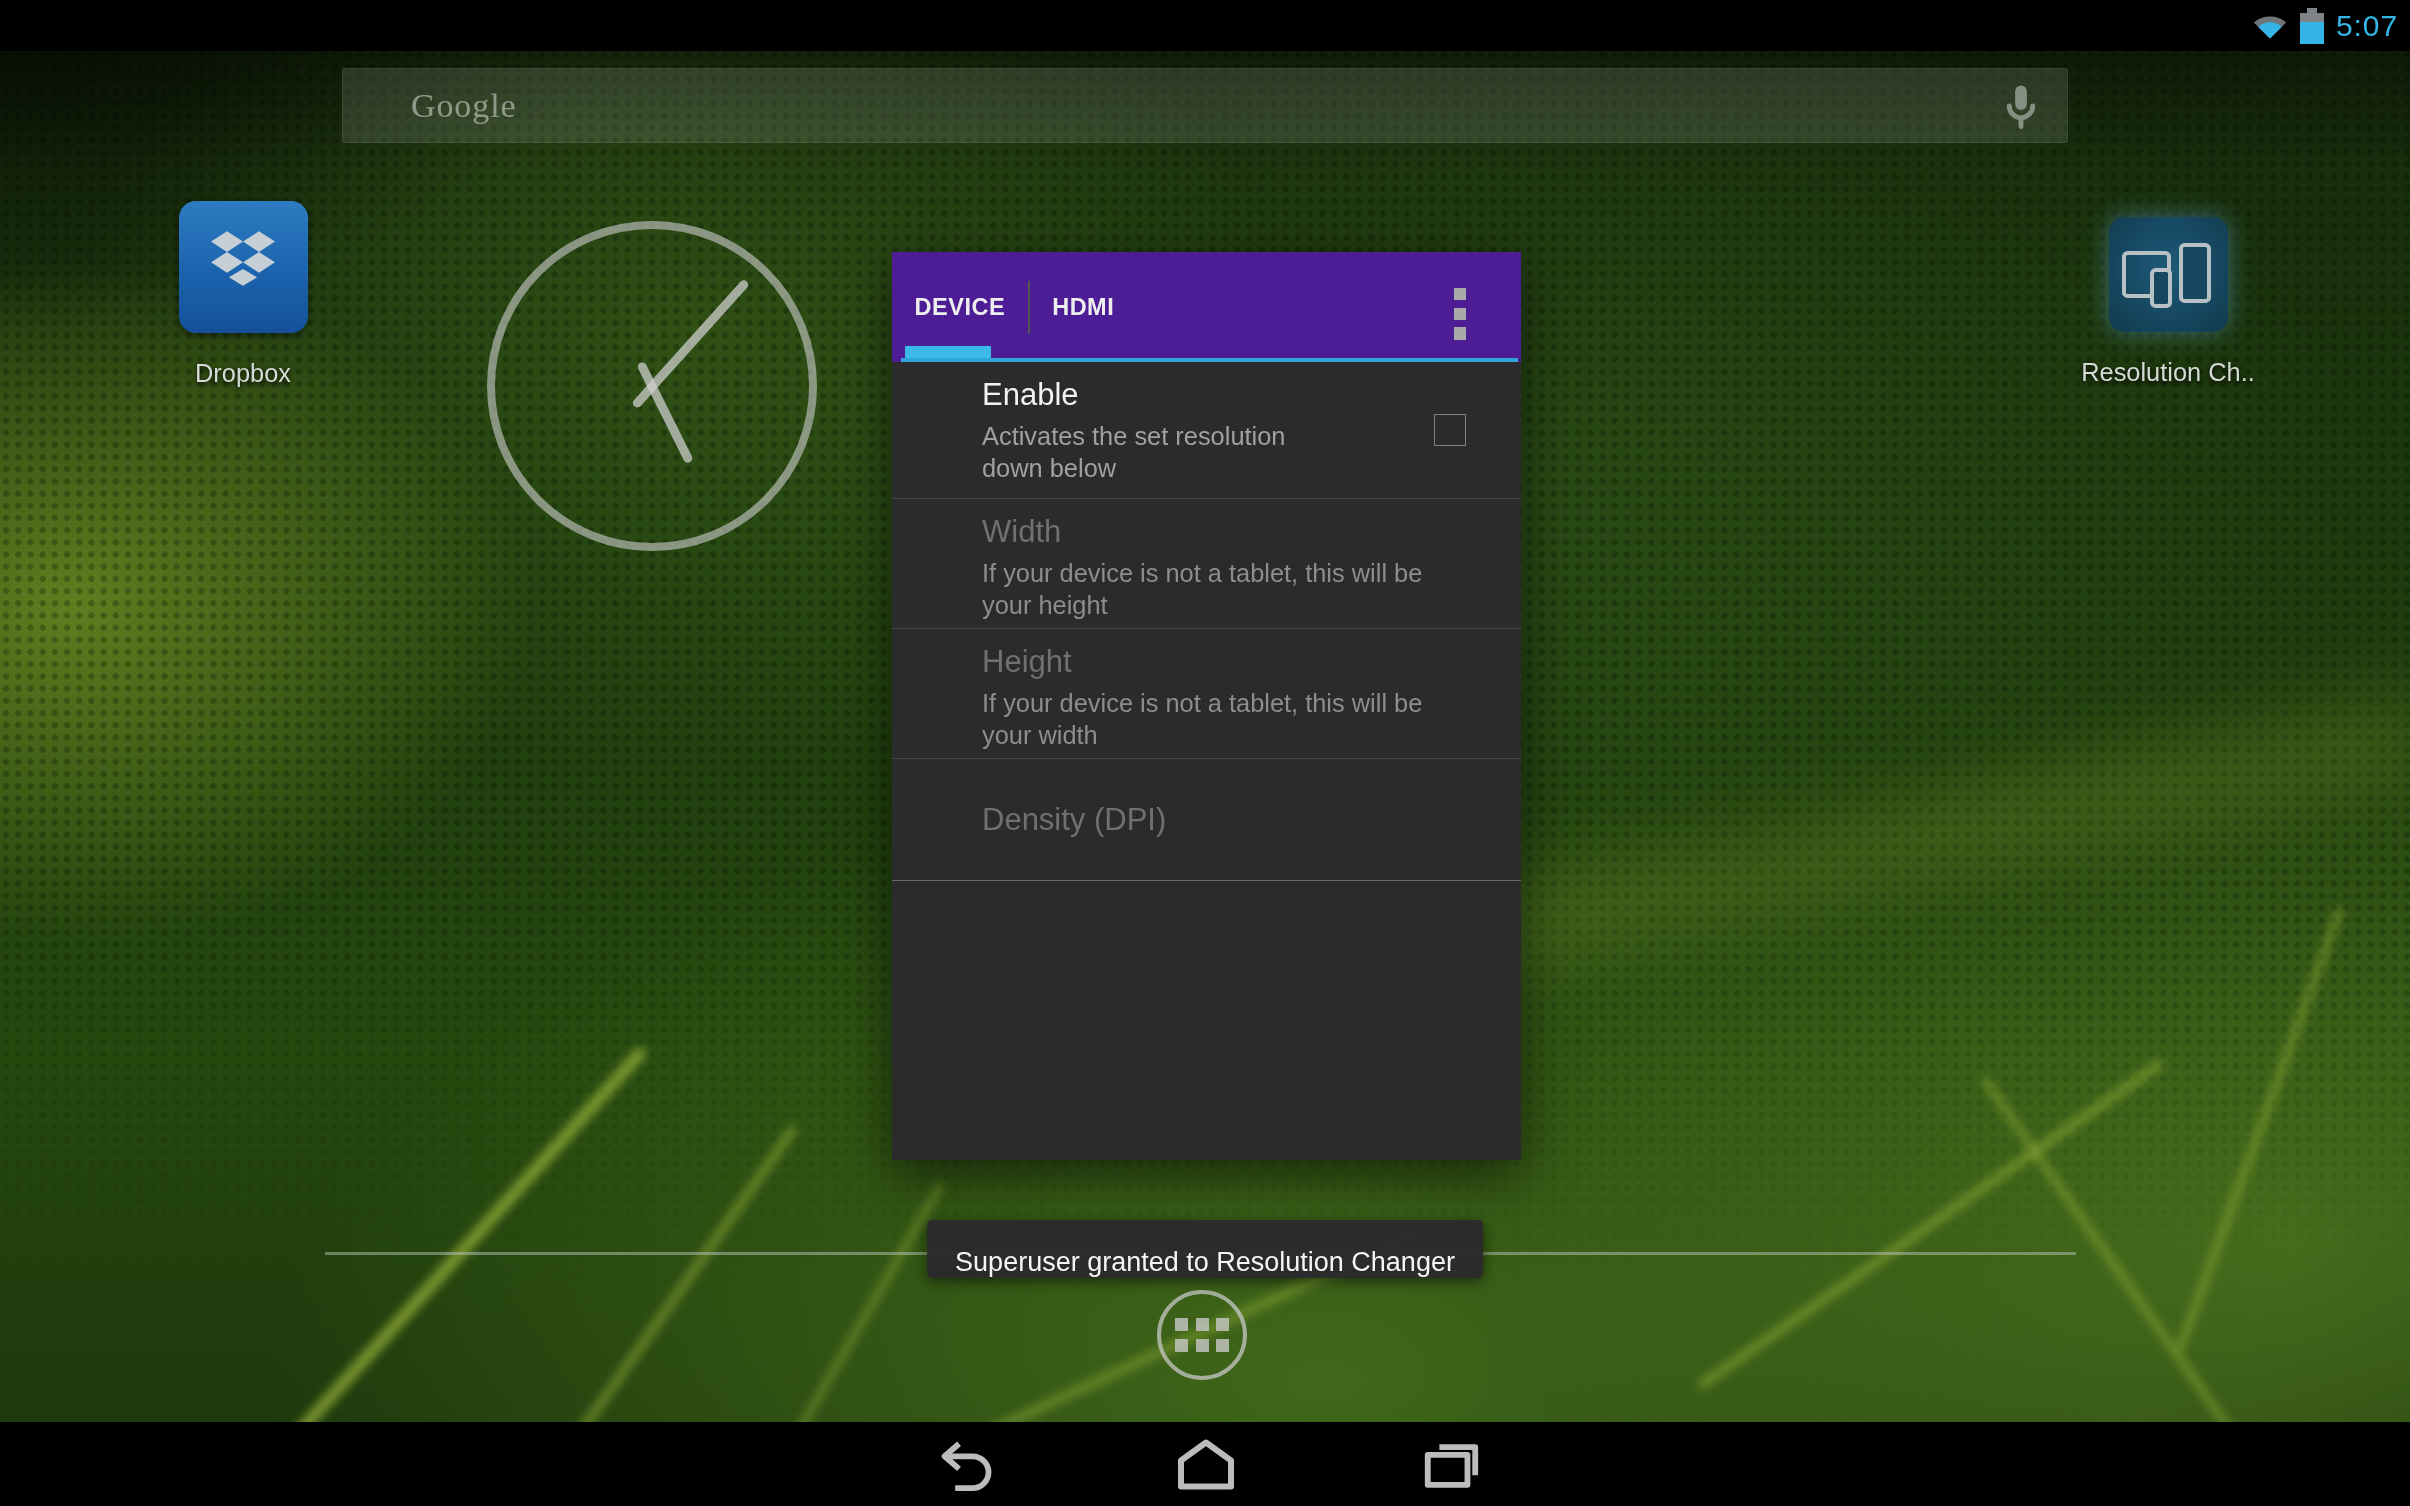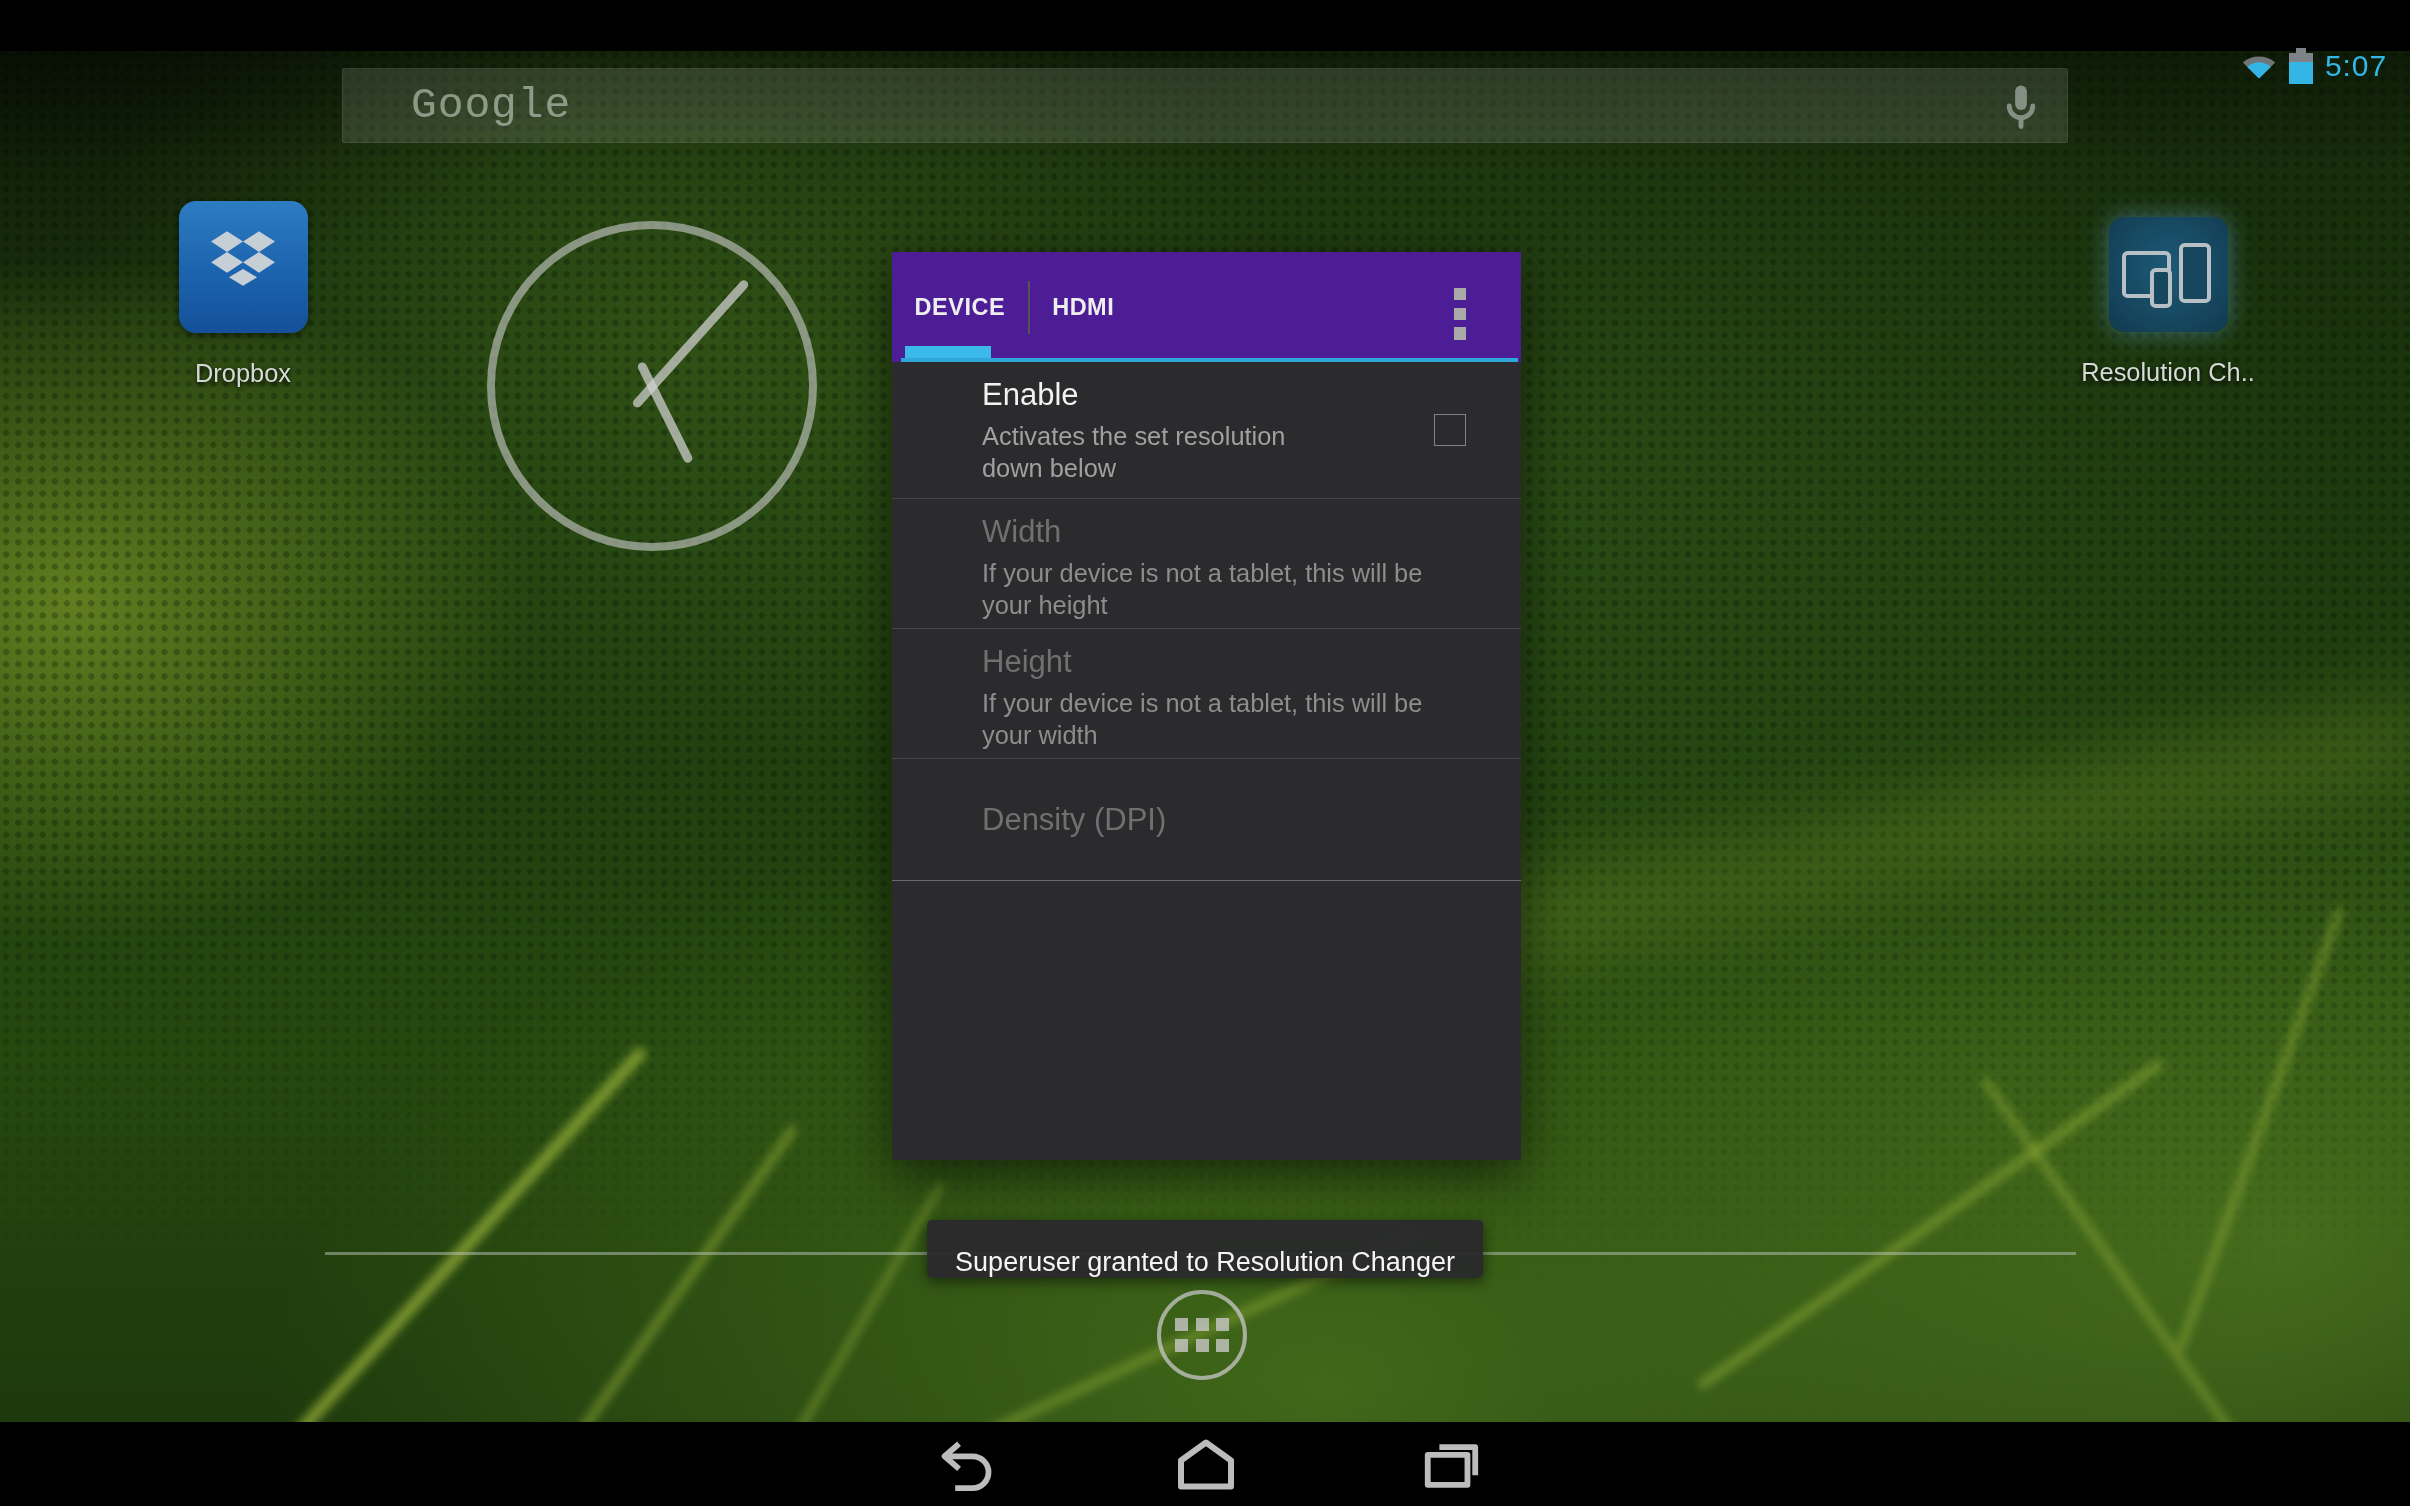--- a/index.html
+++ b/index.html
@@ -35,32 +35,32 @@
   .v8 { left:612px; top:1405px; width:847px; height:10.4px; transform:rotate(-25deg); opacity:.45; }
   .vignette { position:absolute; inset:0;
     background:
       radial-gradient(ellipse 160% 125% at 50% 45%, transparent 52%, rgba(0,0,0,0.62) 98%),
       radial-gradient(ellipse 847px 471px at 0% 0%, rgba(0,0,0,0.55), transparent 70%),
       linear-gradient(180deg, rgba(0,0,0,0.5) 0%, transparent 11%);
   }
 
   
   .status-bar { position:absolute; left:0; top:0; width:2411px; height:51px; background:#000; z-index:60; }
-  .status-cluster { position:absolute; right:24px; top:0; height:51px; display:flex; align-items:center; gap:12.2px;margin-top:40px; }
+  .status-cluster { position:absolute; right:13px; top:0; height:51px; display:flex; align-items:center; gap:12.2px; }
   .status-time { color:#33b5e5; font-size:30px; font-weight:400; letter-spacing:0.9px; }
   .battery { position:relative; width:23.5px; height:36px; margin-top:0.9px; }
   .battery .nub { position:absolute; left:6.6px; top:0; width:10.4px; height:4.7px; background:#7d8387; }
   .battery .body { position:absolute; left:0; top:4.7px; width:23.5px; height:31px;
       background:linear-gradient(180deg,#7d8387 0 28%, #33b5e5 28% 100%); }
 
   
   .search-bar { position:absolute; left:342px; top:68px; width:1726px; height:75px;
       background:rgba(236,246,236,0.13); border:0.9px solid rgba(255,255,255,0.07); border-radius:2.8px;
       display:flex; align-items:center; z-index:20; }
-  .google-logo { font-family:Liberation Mono, monospace; font-size:43px; color:rgba(215,225,215,0.55);
+  .google-logo { font-family:Liberation Serif, serif; font-size:34px; color:rgba(215,225,215,0.55);
       margin-left:68px; letter-spacing:0.9px; }
   .mic { position:absolute; right:26px; top:50%; transform:translateY(-50%); opacity:.8; }
 
   
   .app { position:absolute; width:188px; text-align:center; z-index:20; }
   .app-label { margin-top:26px; font-size:25.4px; color:#d6dad6; text-shadow:0 1.9px 5.6px rgba(0,0,0,0.9); }
   .dropbox { left:149px; top:201px; }
   .dropbox-tile { width:129px; height:132px; margin:0 auto; border-radius:17px;
       background:linear-gradient(180deg,#2d7cc2 0%, #1c63ad 55%, #15509a 100%);
       display:flex; align-items:center; justify-content:center; box-shadow:0 2.8px 7.5px rgba(0,0,0,0.4); }

